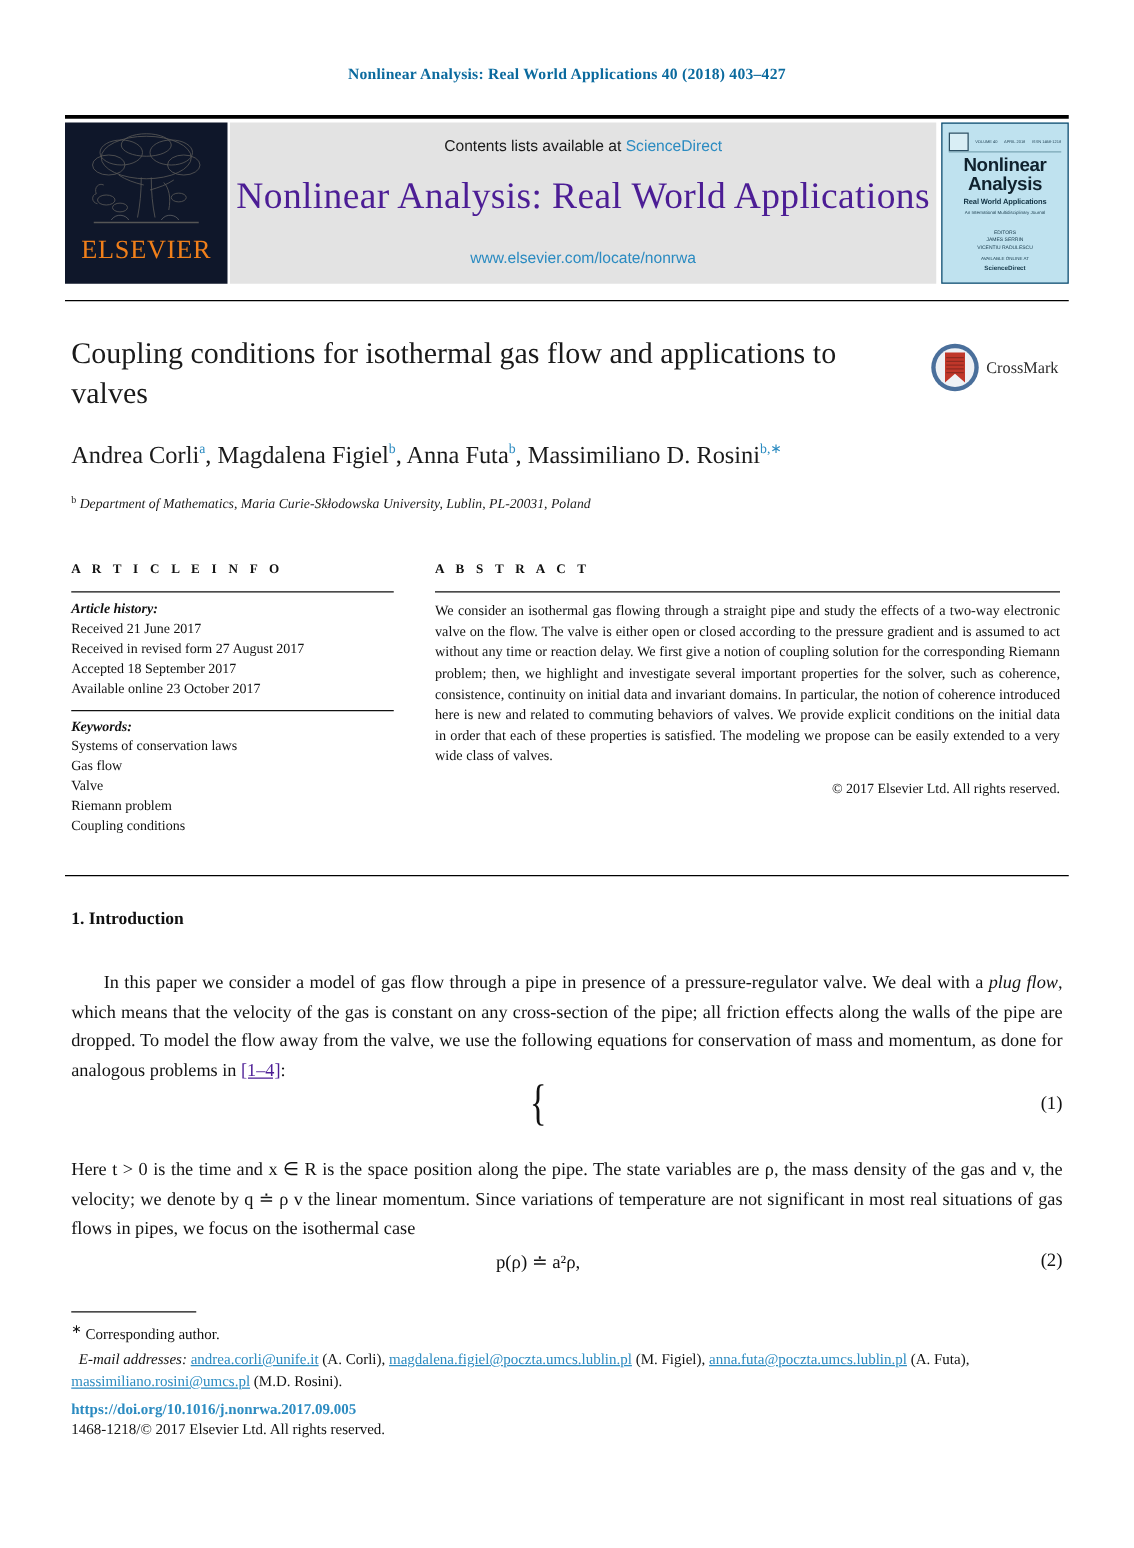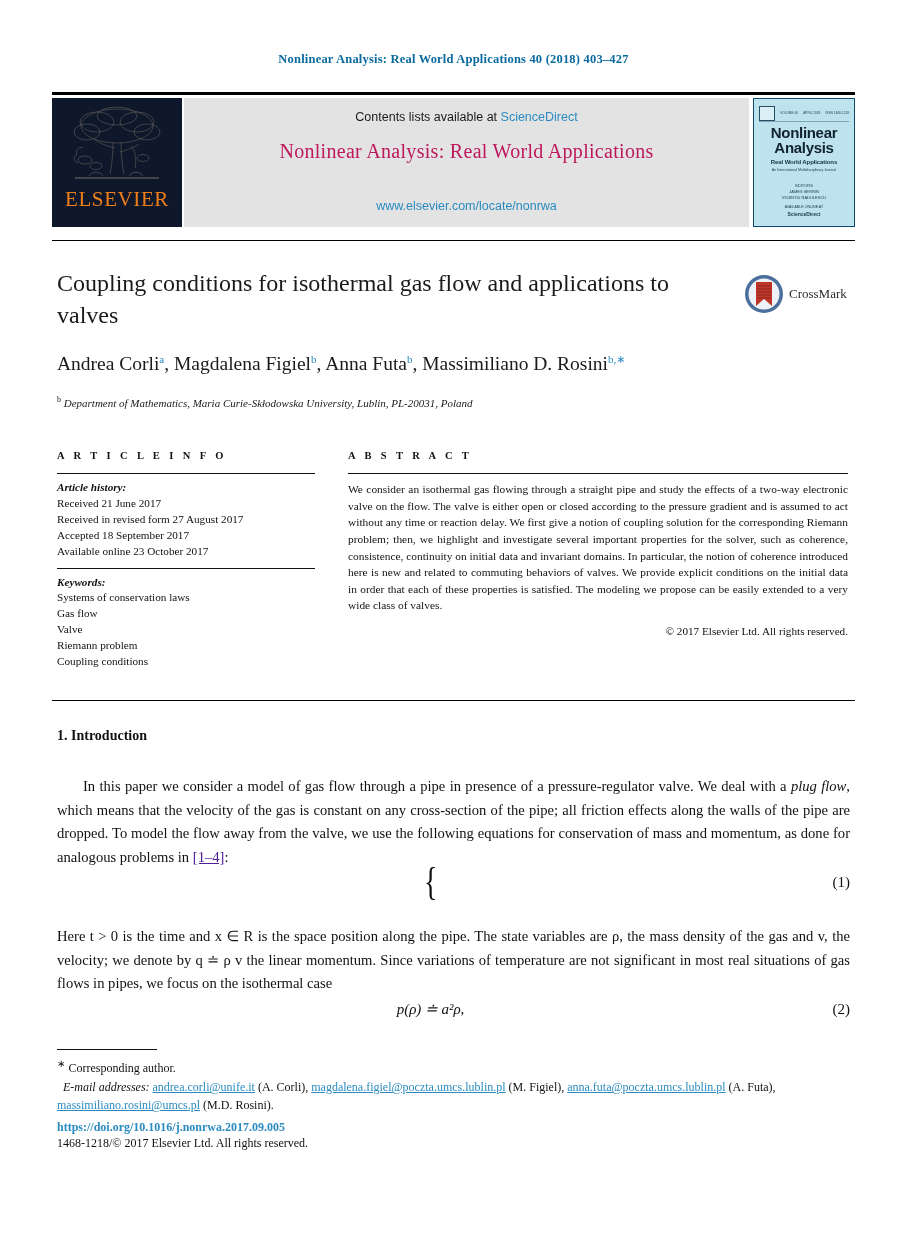--- a/index.html
+++ b/index.html
@@ -84,22 +84,22 @@
     font-family: "Liberation Sans", sans-serif;
     font-size: 12.5px;
     color: #1a1a1a;
   }
   .band .contents-line a { color: #2b8bc1; text-decoration: none; }
   .band .journal-title {
     position: absolute;
     top: 42px; left: 0; width: 100%;
     text-align: center;
     font-family: "Liberation Serif", serif;
-    font-size: 20px;
-    color: #be185d;
+    font-size: 30px;
+    color: #4c1d95;
     letter-spacing: .3px;
   }
   .band .journal-url {
     position: absolute;
     top: 101px; left: 0; width: 100%;
     text-align: center;
     font-family: "Liberation Sans", sans-serif;
     font-size: 12.5px;
     color: #2b8bc1;
   }
@@ -313,21 +313,21 @@
     font-style: italic;
   }
   .brace {
     font-size: 40px;
     line-height: 0.82;
     font-style: normal;
     transform: scaleX(.7);
     display:inline-block;
   }
   .sys-lines { display: inline-block; text-align: left; line-height: 1.38; }
-  .mi { font-style: italic; }
+  .mi { }
 
   
   .foot-rule {
     position: absolute;
     left: 57px;
     top: 1049px;
     width: 100px;
     border-top: 1.2px solid #111;
   }
   .foot {

